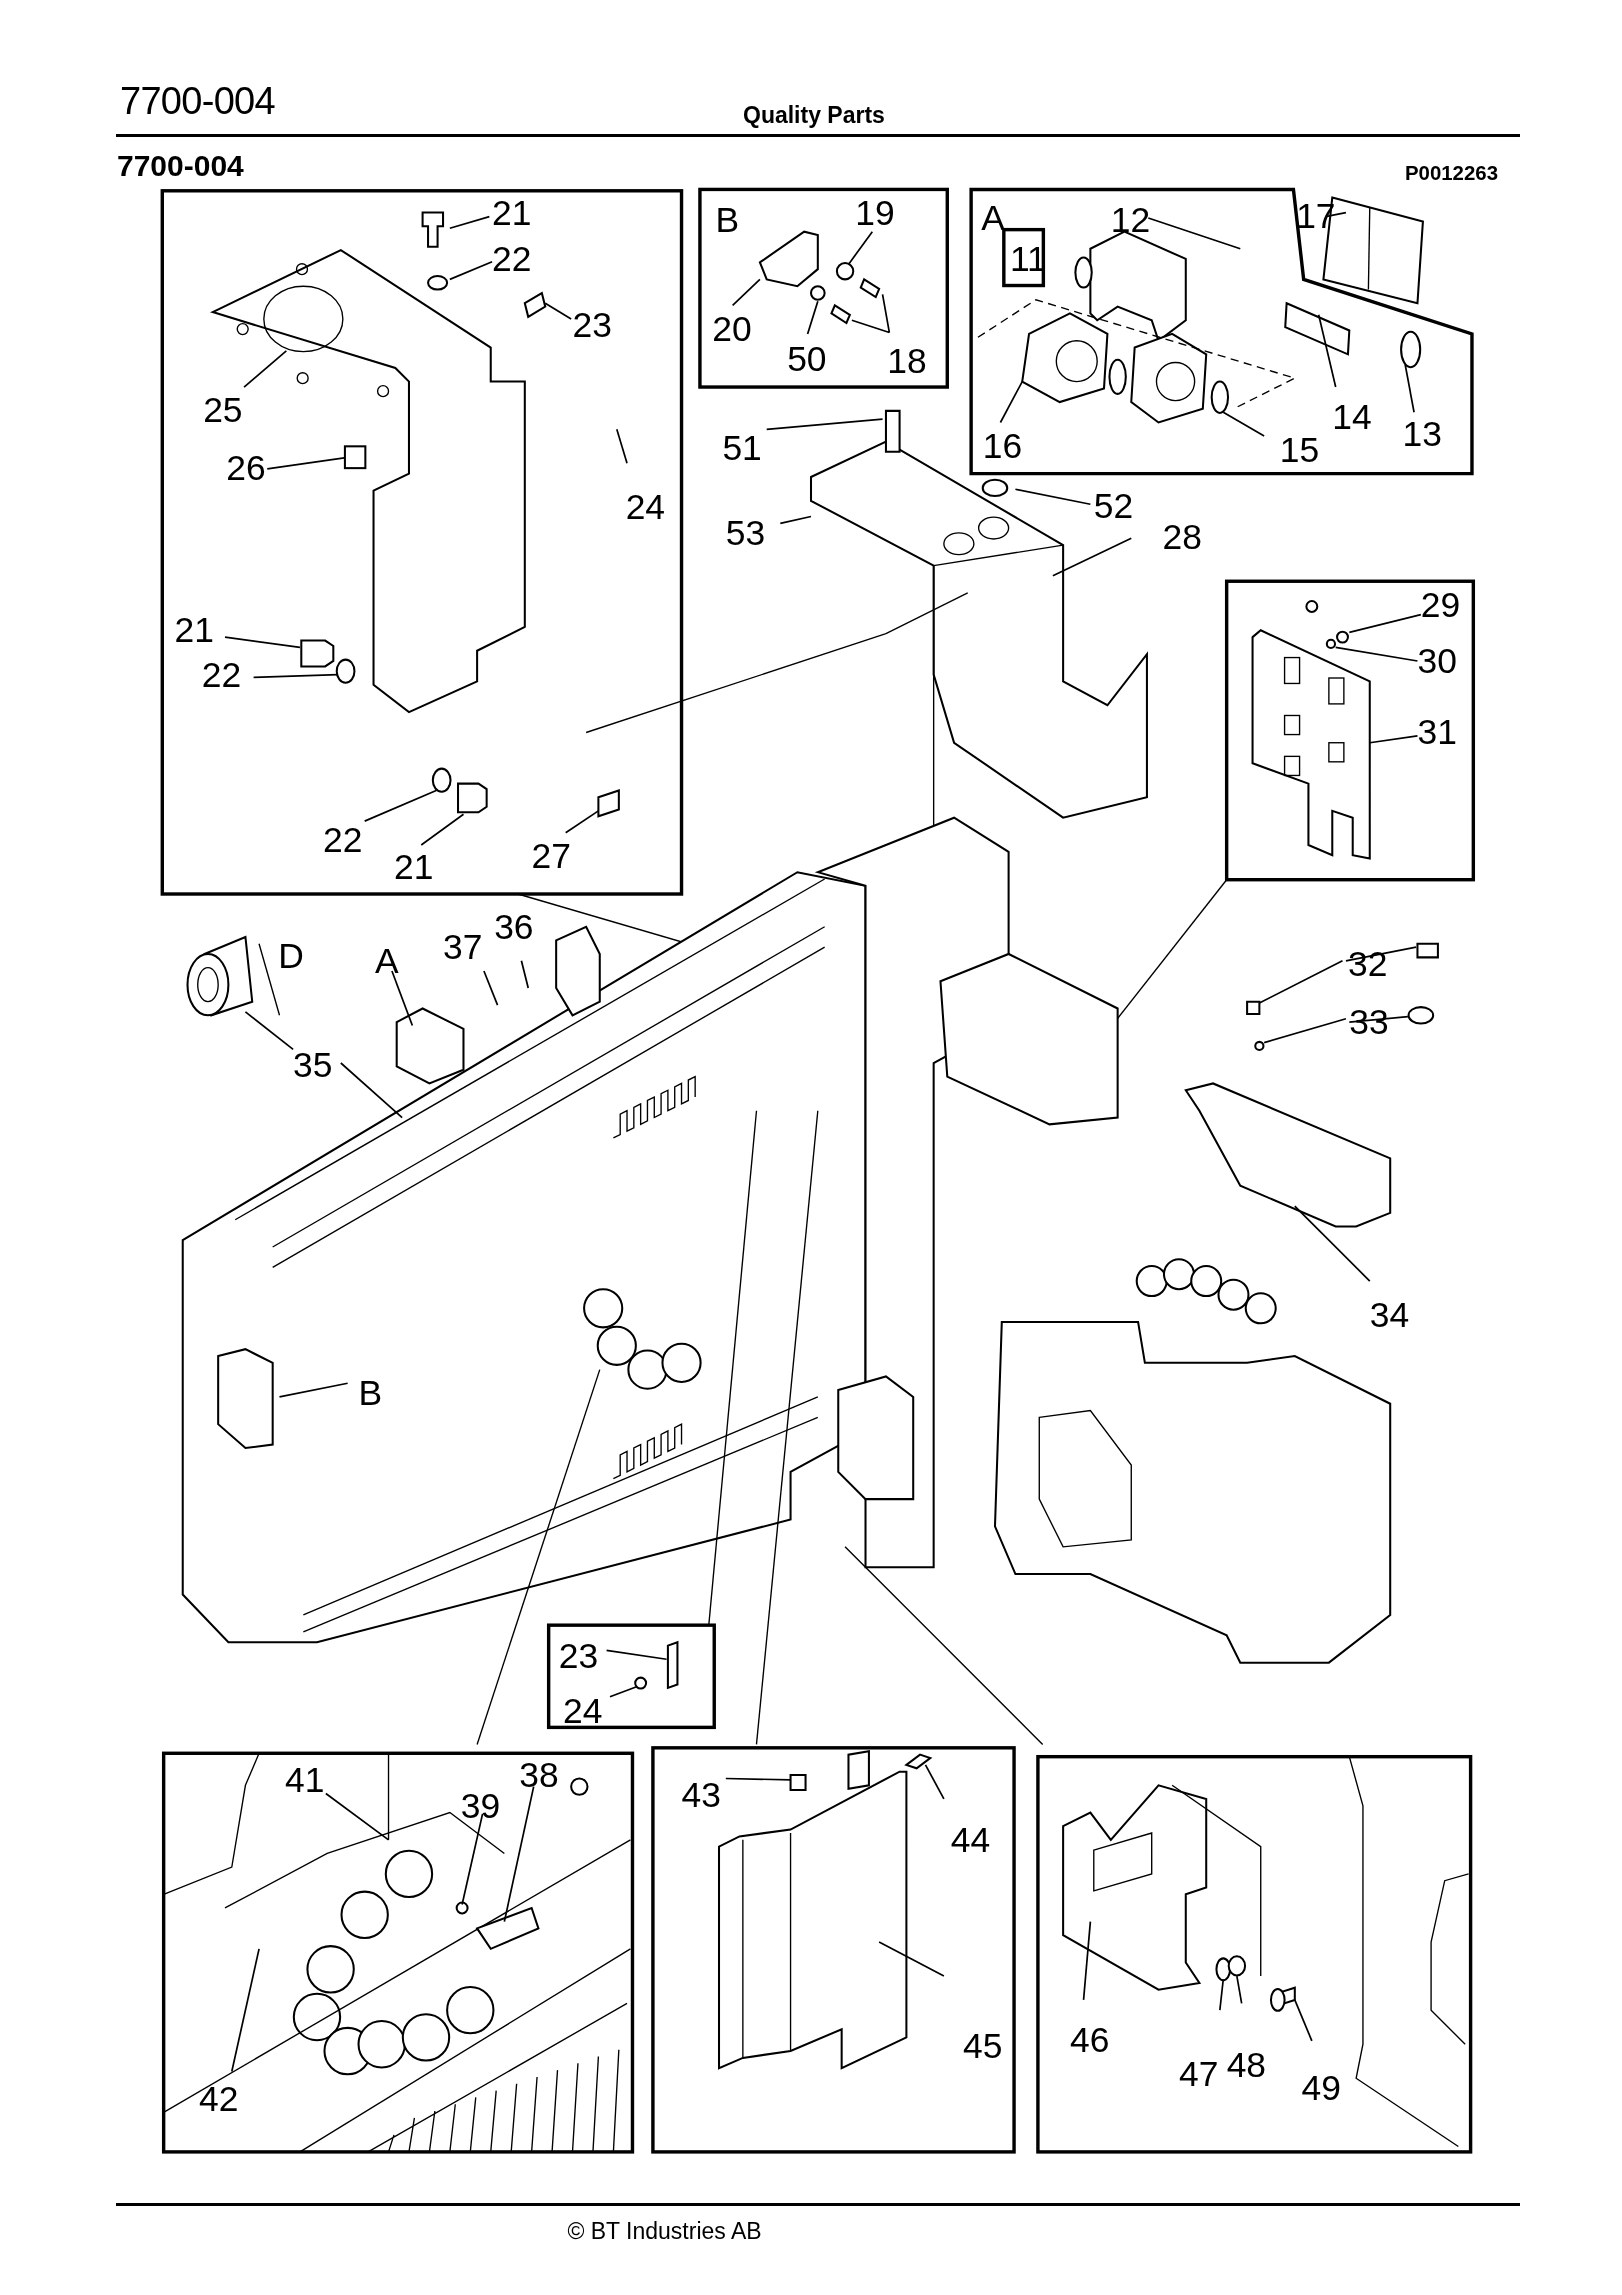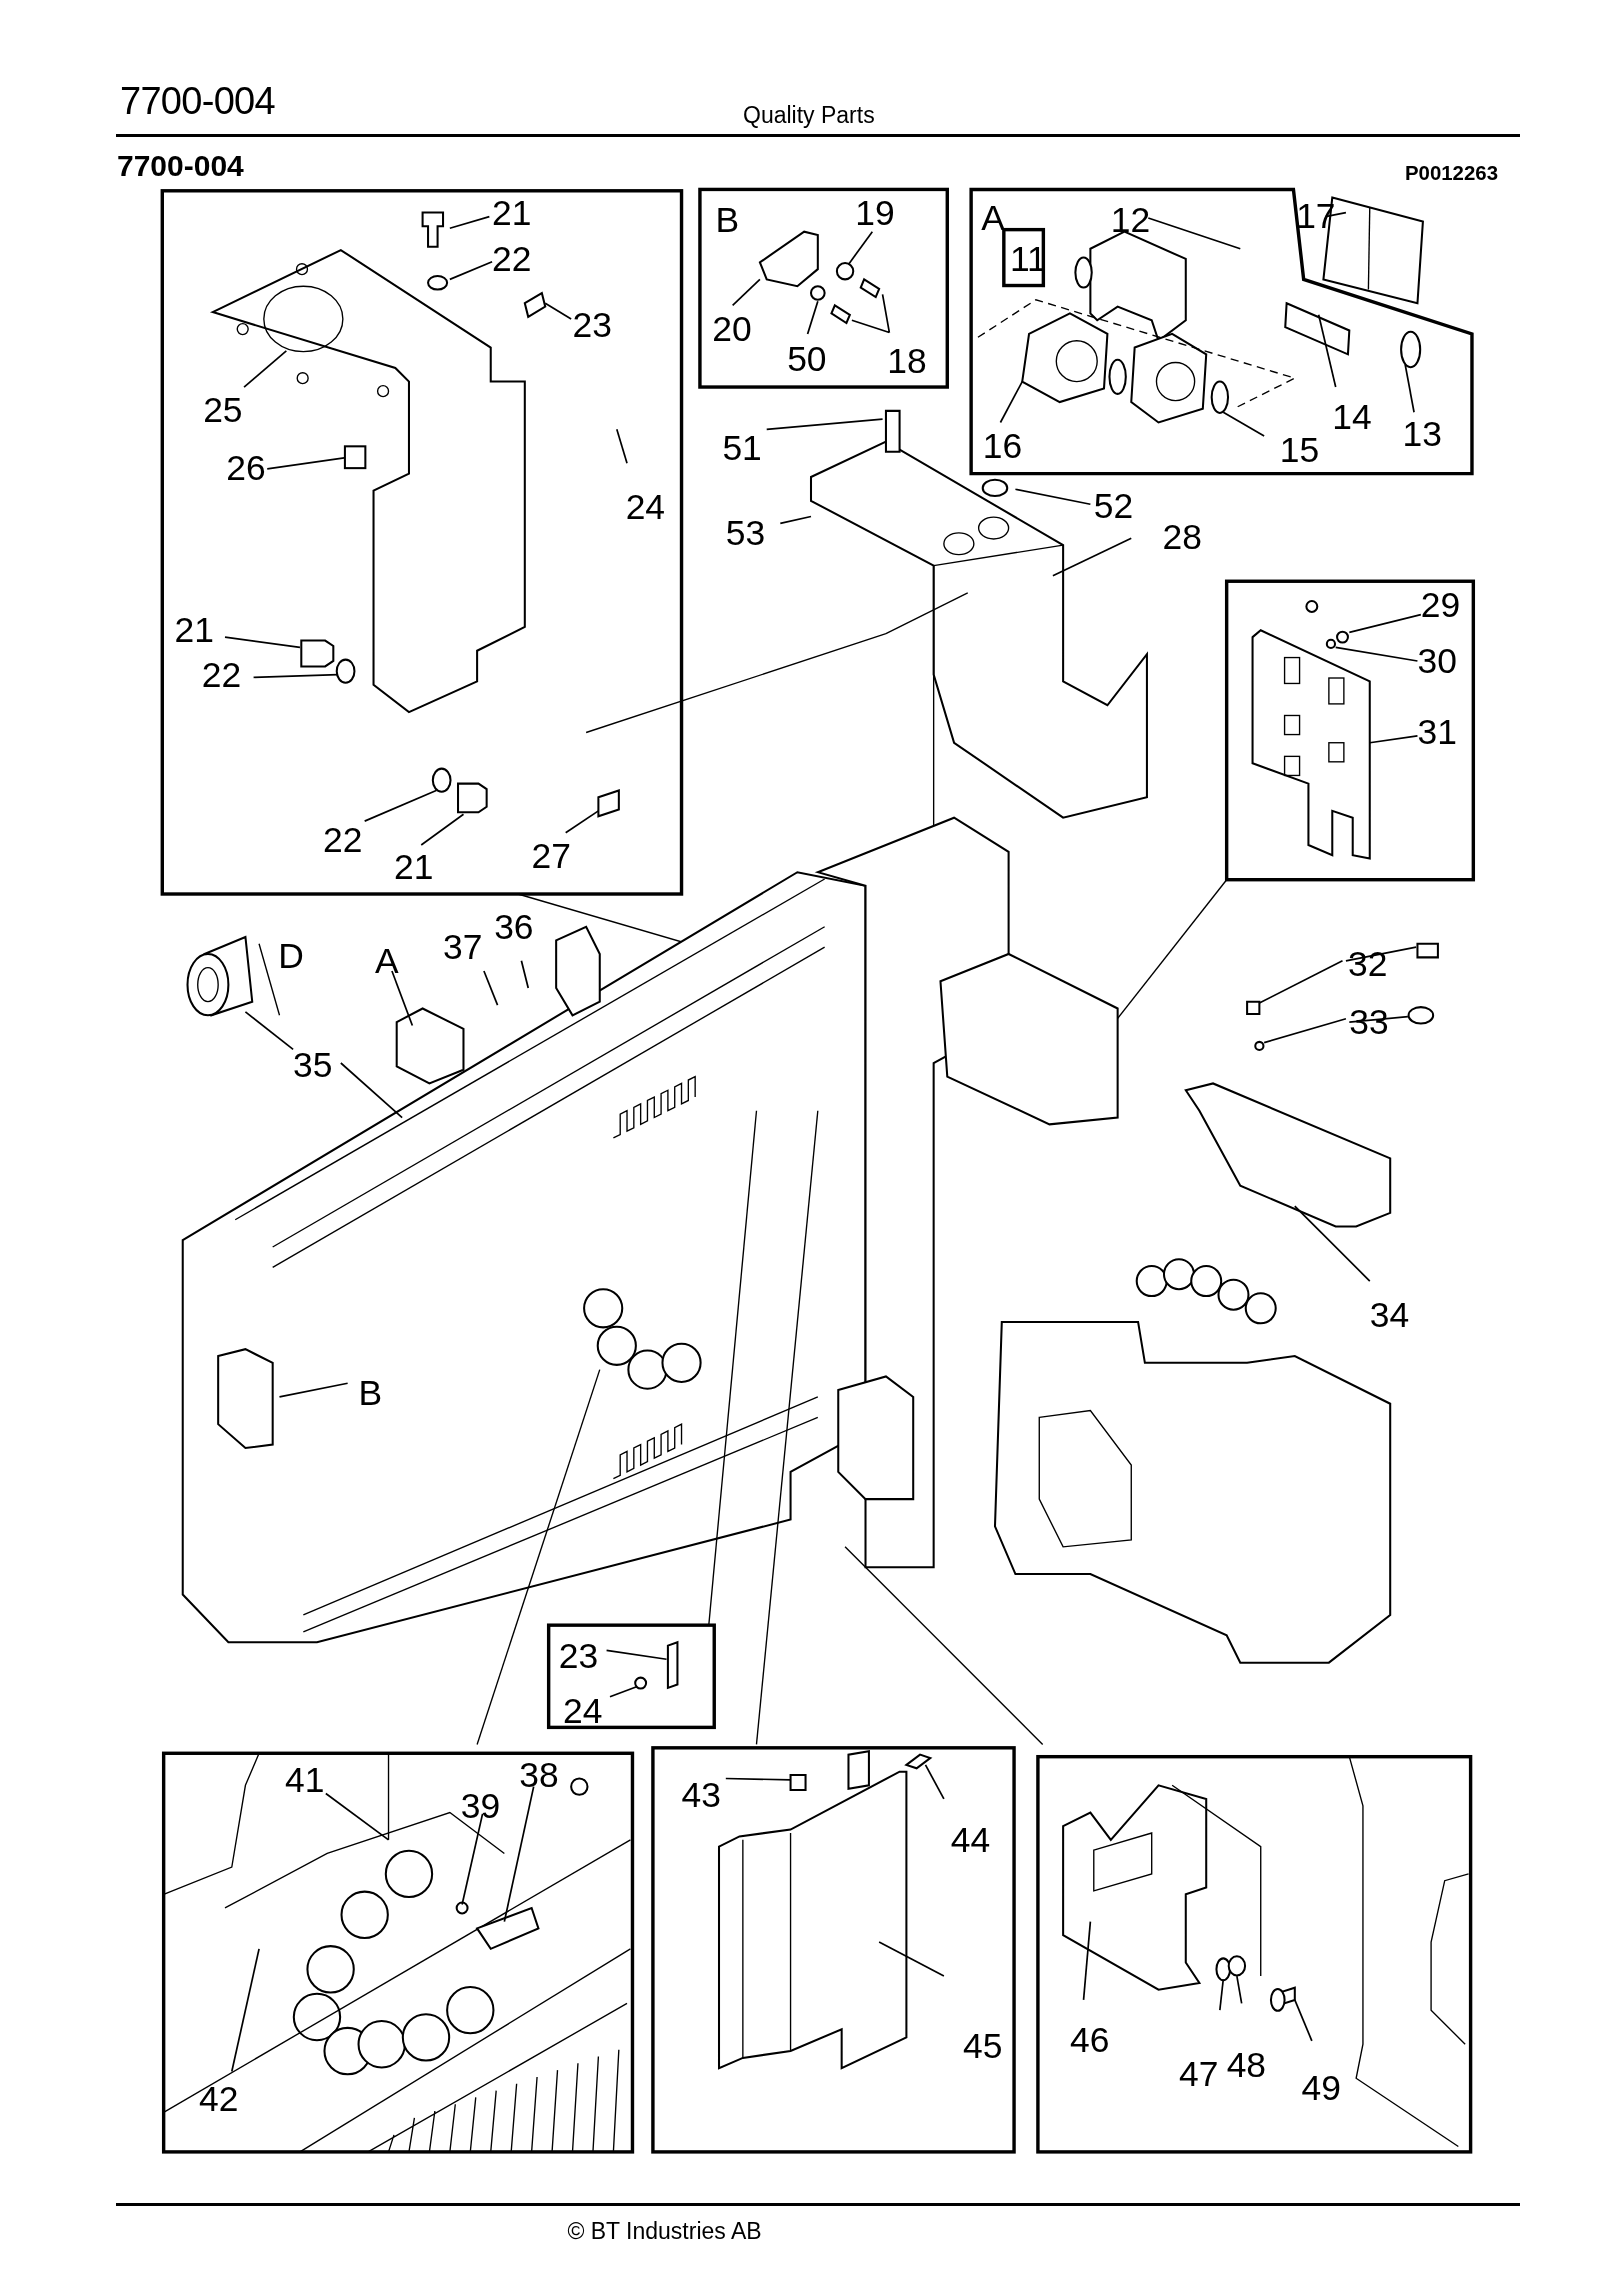--- a/index.html
+++ b/index.html
@@ -1,18 +1,18 @@
 <!DOCTYPE html>
 <html style="font-size:11px"><head>
 <meta charset="utf-8">
 <style>
   html,body{margin:0;padding:0;background:#ffffff;}
   body{width:1622px;height:2295px;position:relative;overflow:hidden;font-family:"Liberation Sans",sans-serif;color:#000;}
   .hdr-code{position:absolute;left:120px;top:80px;font-size:38px;font-weight:400;letter-spacing:-0.7px;}
-  .hdr-title{position:absolute;left:743px;top:102px;font-size:23px;font-weight:400;}
+  .hdr-title{position:absolute;left:743px;top:102px;font-size:23px;font-weight:700;}
   .hdr-rule{position:absolute;left:116px;top:134px;width:1404px;height:2.7px;background:#000;}
   .sub-code{position:absolute;left:117px;top:149px;font-size:30px;font-weight:700;}
   .fig-id{position:absolute;left:1405px;top:162px;font-size:20.4px;font-weight:700;}
   .ftr-rule{position:absolute;left:116px;top:2203px;width:1404px;height:2.7px;background:#000;}
   .ftr-text{position:absolute;left:0;width:1329px;top:2218px;text-align:center;font-size:23px;}
   svg.diagram{position:absolute;left:0;top:0;width:1622px;height:2295px;}
   .callout{font-family:"Liberation Sans",sans-serif;font-size:52px;fill:#000;}
   .lead{stroke:#000;stroke-width:2.5;fill:none;}
   .box{stroke:#000;stroke-width:5;fill:none;}
   .part{stroke:#000;stroke-width:3;fill:#fff;}

